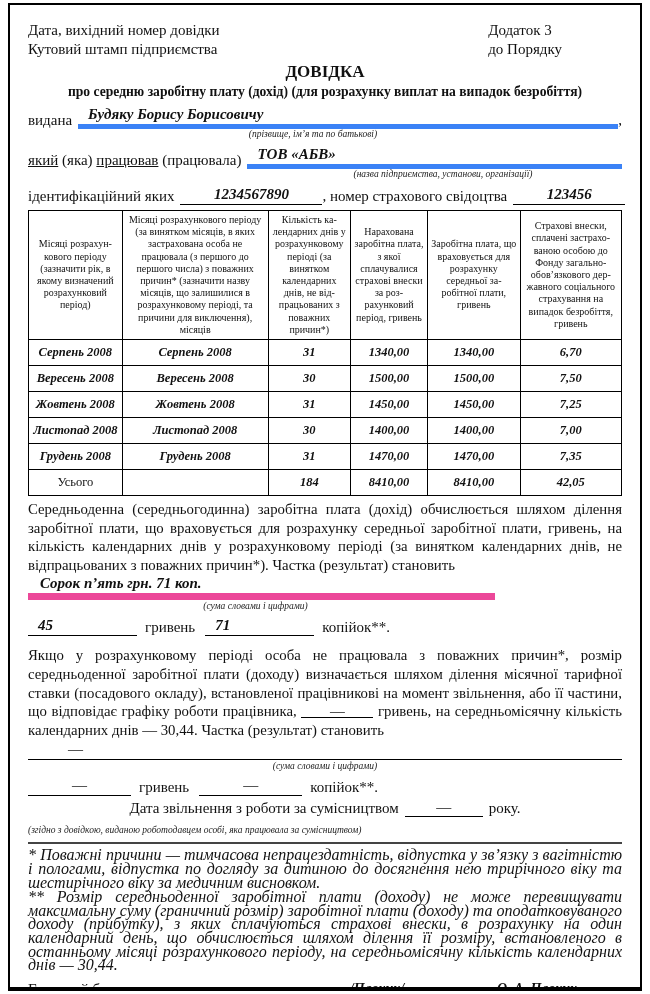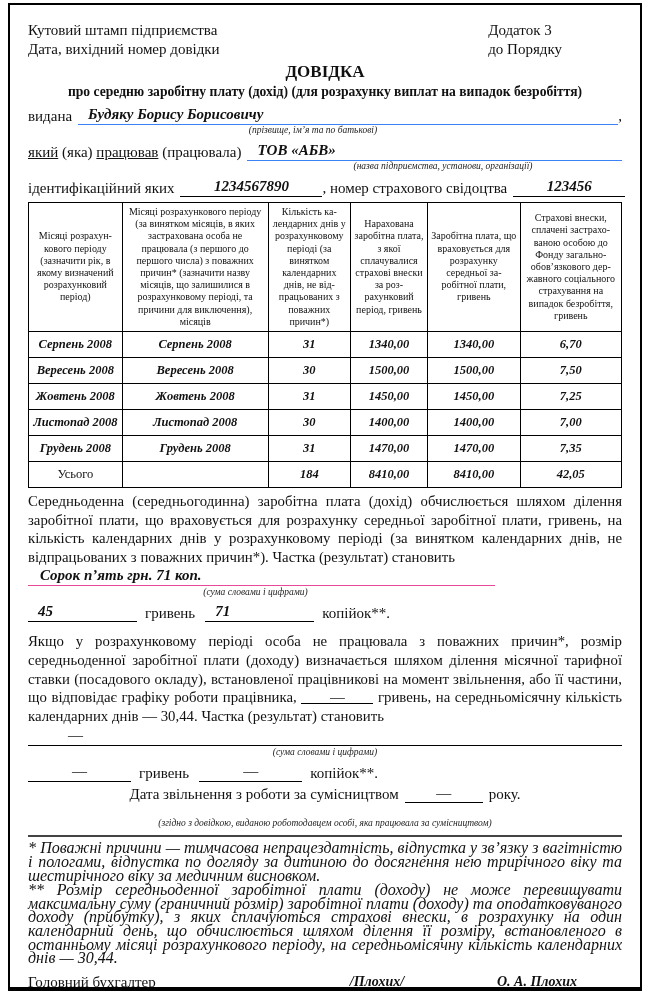--- a/index.html
+++ b/index.html
@@ -7,68 +7,68 @@
   .sheet{box-sizing:border-box;width:634px;height:988px;margin:3px 8px;border:2px solid #000;border-bottom-width:4px;
          padding:16px 18px 4px 18px;overflow:hidden;position:relative;}
   
   .hdr-row{display:flex;justify-content:space-between;font-size:15px;line-height:19px;}
   .hdr-right{margin-right:60px;}
   .doc-title{text-align:center;font-weight:bold;font-size:17px;margin-top:3px;}
   .doc-subtitle{text-align:center;font-weight:bold;font-size:13.6px;margin-top:2px;}
   
   .field-line{display:flex;align-items:flex-end;font-size:15px;margin-top:6px;white-space:nowrap;}
   .field-line .lbl{flex:0 0 auto;}
-  .fill{flex:1 1 auto;border-bottom:1px solid #3b82f6;margin-left:6px;padding:0 4px 1px 10px;overflow:hidden;}
+  .fill{flex:1 1 auto;border-bottom:5px solid #3b82f6;margin-left:6px;padding:0 4px 1px 10px;overflow:hidden;}
   .fill-fixed{flex:0 0 auto;border-bottom:1px solid #000;text-align:center;padding:0 6px 1px 6px;}
   .bi{font-weight:bold;font-style:italic;}
   .uw{text-decoration:underline;}
   .caption{font-style:italic;font-size:9.5px;line-height:11px;color:#222;}
   .cap-issued{margin-left:70px;width:430px;text-align:center;}
   .cap-worked{margin-left:225px;width:380px;text-align:center;}
   
   table{border-collapse:collapse;width:100%;margin-top:5px;table-layout:fixed;}
   th,td{border:1px solid #000;}
   th{font-weight:normal;font-size:10px;line-height:12.2px;text-align:center;vertical-align:middle;padding:3px 3px;}
   td{font-size:12.5px;text-align:center;vertical-align:middle;height:23px;padding:1px 2px;}
   td.v{font-weight:bold;font-style:italic;}
   td.plain{font-weight:normal;font-style:normal;font-size:12.5px;}
   
   .para{font-size:14.8px;line-height:18.6px;text-align:justify;margin-top:4px;}
   .blank-inline{display:inline-block;min-width:72px;border-bottom:1px solid #000;text-align:center;line-height:12px;}
-  .sum-line{border-bottom:1px solid #ec4899;width:455px;padding:0 0 1px 12px;font-size:15px;margin-top:1px;}
+  .sum-line{border-bottom:7px solid #ec4899;width:455px;padding:0 0 1px 12px;font-size:15px;margin-top:1px;}
   .sum-line-full{border-bottom:1px solid #000;width:100%;padding:0 0 1px 40px;box-sizing:border-box;font-size:15px;margin-top:2px;}
   .cap-sum1{width:455px;text-align:center;margin-top:1px;}
   .cap-sum2{width:100%;text-align:center;margin-top:1px;}
   .amount-line{display:flex;align-items:flex-end;font-size:15px;margin-top:5px;}
   .amt-blank{border-bottom:1px solid #000;width:95px;padding:0 4px 1px 10px;}
   .amt-blank.ctr{text-align:center;padding-left:4px;}
   .amt-lbl{margin:0 10px 0 8px;}
   .date-line{display:flex;justify-content:center;align-items:flex-end;font-size:15px;margin-top:3px;}
   .date-blank{border-bottom:1px solid #000;width:78px;text-align:center;margin:0 6px;}
-  .cap-date{width:100%;text-align:center;margin-top:15px;}
+  .cap-date{width:100%;text-align:left;margin-top:8px;}
   
   .footnotes{margin-top:6px;border-top:2px solid #444;padding-top:4px;font-style:italic;font-size:16px;line-height:13.6px;text-align:justify;}
   .footnotes p{margin:0 0 1px 0;}
   
   .sig-row{display:flex;align-items:flex-start;font-size:15px;margin-top:9px;}
   .sig-role{flex:1 1 auto;}
   .sig-mid{flex:0 0 150px;text-align:center;}
   .sig-right{flex:0 0 170px;text-align:center;}
   .sig-val{font-style:italic;text-decoration:underline;font-weight:bold;font-size:14px;}
   .sig-name{font-style:italic;font-weight:bold;text-decoration:underline;font-size:14px;}
 </style>
 </head>
 <body>
 
 <div class="sheet">
 
   <div class="hdr-row">
     <div>
+      <div>Дата, вихідний номер довідки</div>
       <div>Кутовий штамп підприємства</div>
-      <div>Дата, вихідний номер довідки</div>
     </div>
     <div class="hdr-right">
       <div>Додаток 3</div>
       <div>до Порядку</div>
     </div>
   </div>
 
   <div class="doc-title">ДОВІДКА</div>
   <div class="doc-subtitle">про середню заробітну плату (дохід) (для розрахунку виплат на випадок безробіття)</div>
 

